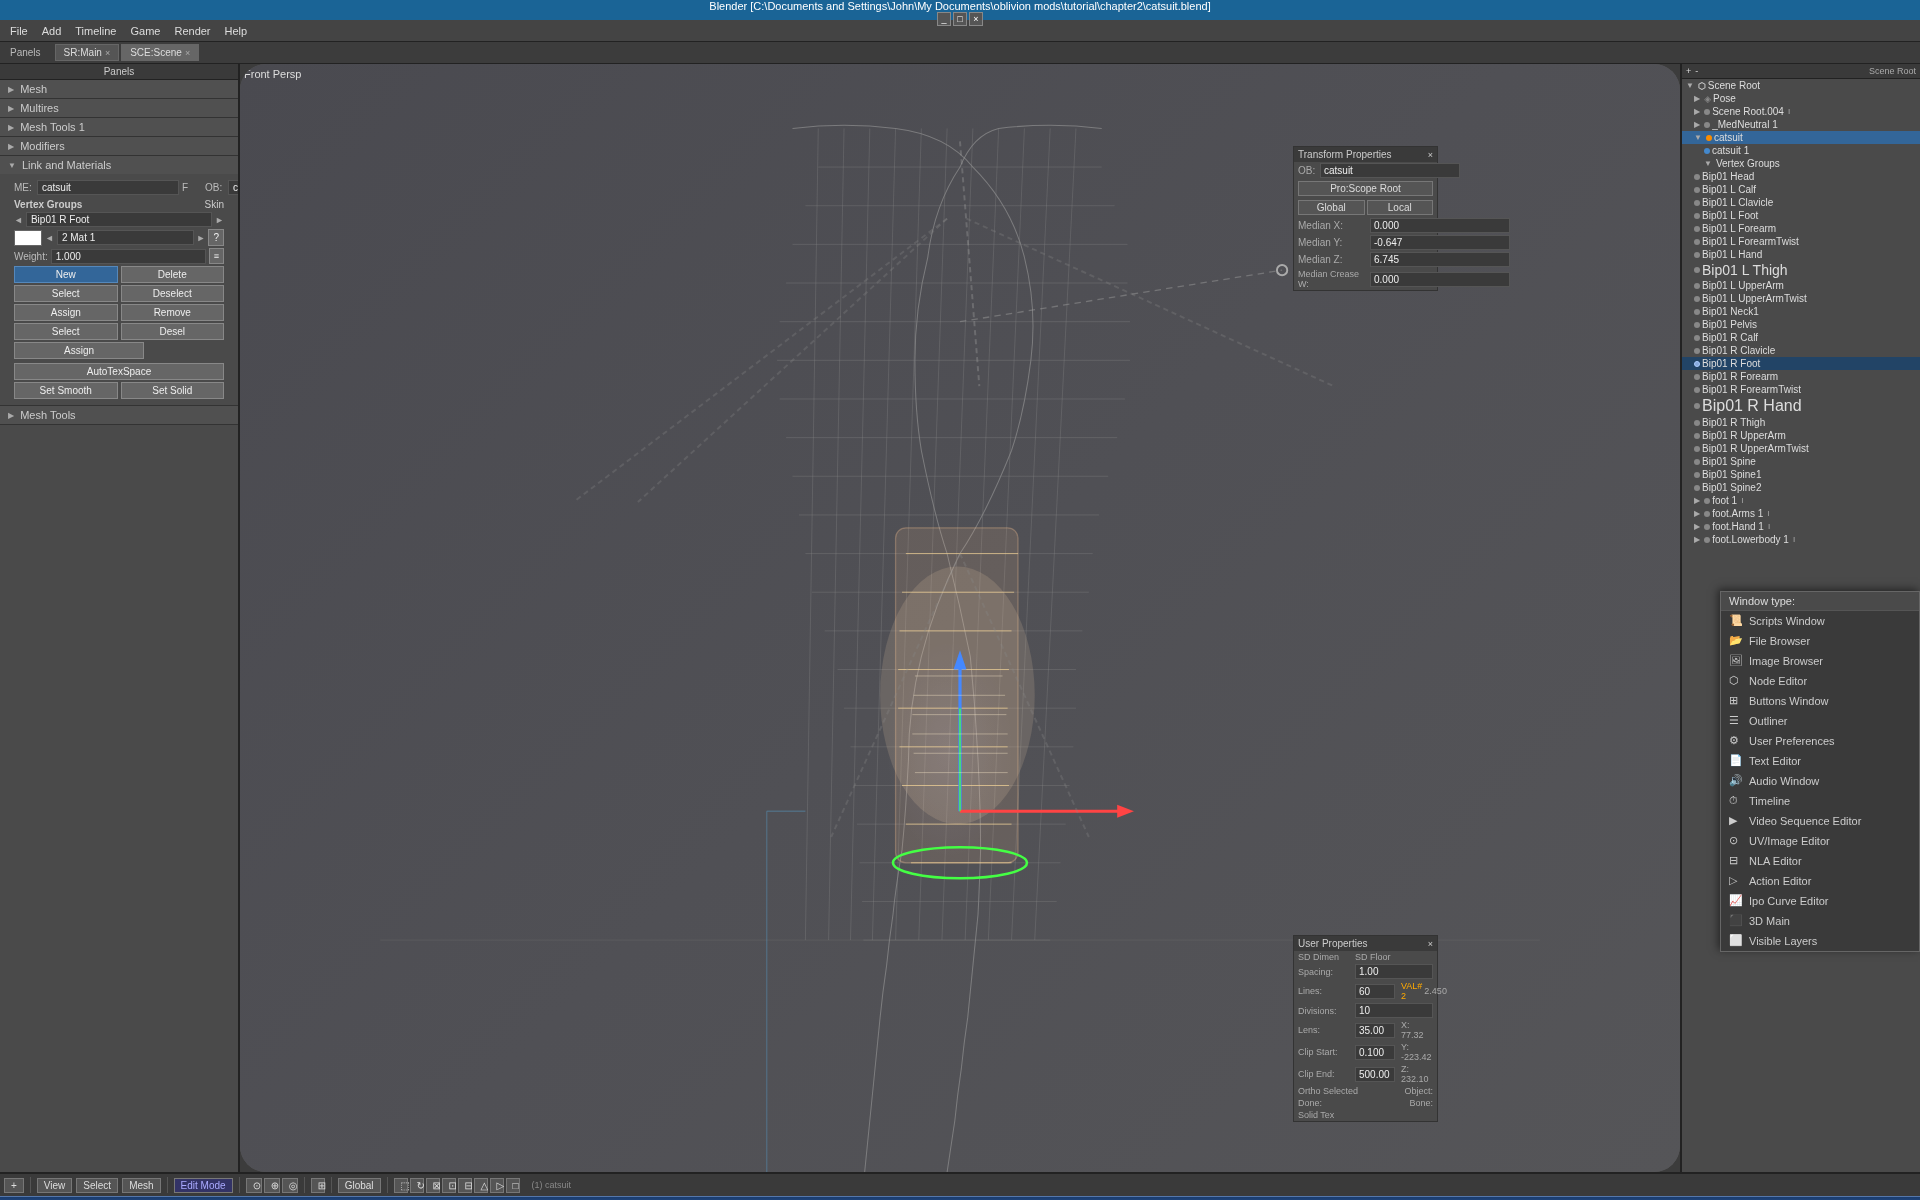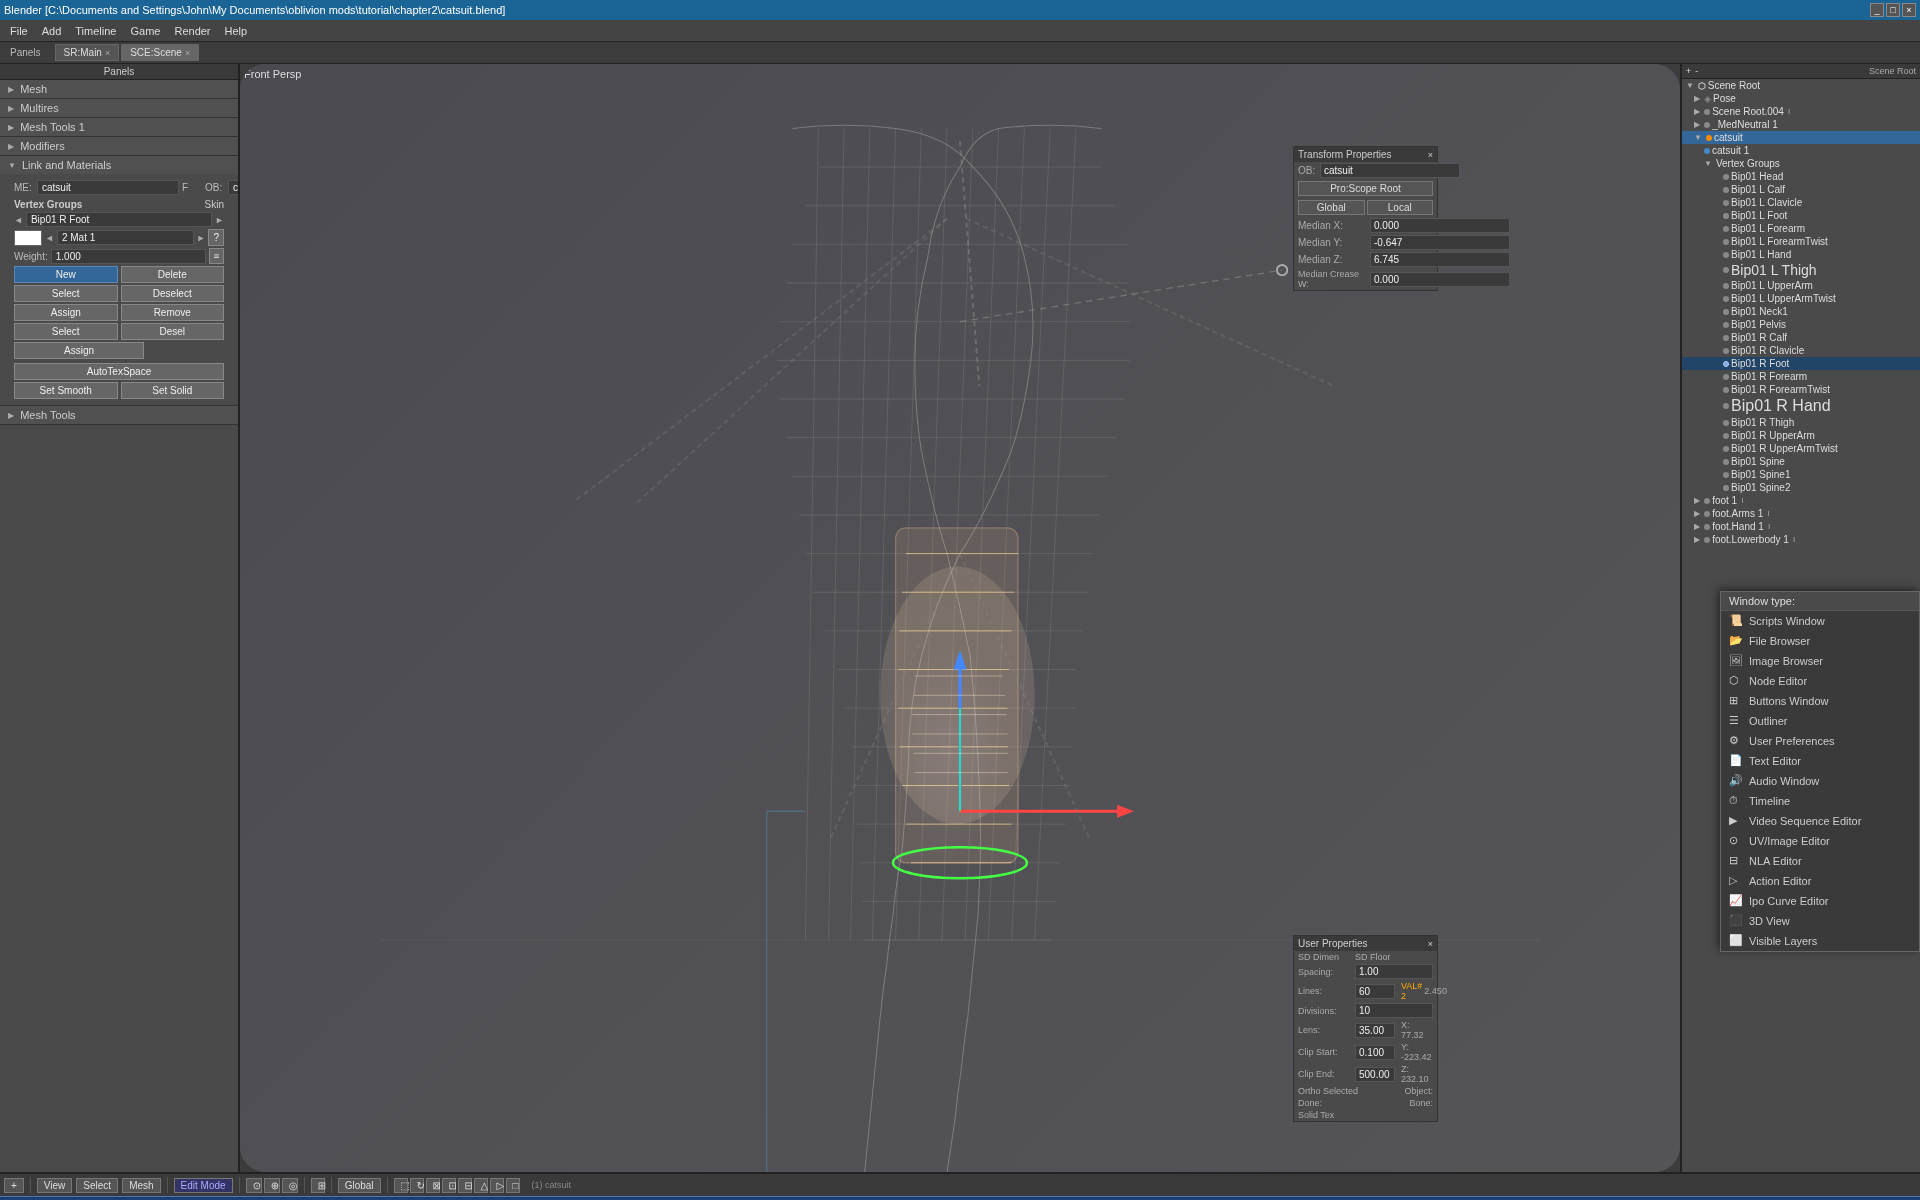--- a/index.html
+++ b/index.html
@@ -8,20 +8,21 @@
     
     #titlebar {
       height: 20px;
       background: #1a6496;
       display: flex;
       align-items: center;
       justify-content: space-between;
       padding: 0 4px;
       color: white;
       font-size: 11px;
+      flex-direction: column;
     }
     #titlebar-controls { display: flex; gap: 2px; }
     #titlebar-controls span {
       width: 14px; height: 14px;
       background: #555;
       border: 1px solid #888;
       display: inline-flex; align-items: center; justify-content: center;
       font-size: 9px; cursor: pointer; color: white;
     }
 
@@ -198,21 +199,21 @@
     .outliner-dot {
       width: 6px; height: 6px;
       border-radius: 50%;
       background: #888;
       flex-shrink: 0;
     }
     .outliner-dot.orange { background: #fa8c00; }
     .outliner-dot.blue-dot { background: #4488cc; }
     .outliner-indent1 { padding-left: 12px; }
     .outliner-indent2 { padding-left: 22px; }
-    .outliner-indent3 { padding-left: 41px; }
+    .outliner-indent3 { padding-left: 12px; }
     .expand-arrow { color: #aaa; font-size: 8px; margin-right: 2px; }
 
     
     #bottom-bar {
       height: 24px;
       background: #3a3a3a;
       border-top: 2px solid #222;
       display: flex;
       align-items: center;
       padding: 0 4px;
@@ -924,21 +925,21 @@
           <div class="wt-item">
             <span class="wt-icon">▷</span>
             <span>Action Editor</span>
           </div>
           <div class="wt-item">
             <span class="wt-icon">📈</span>
             <span>Ipo Curve Editor</span>
           </div>
           <div class="wt-item">
             <span class="wt-icon">⬛</span>
-            <span>3D View</span>
+            <span>3D Main</span>
           </div>
           <div class="wt-item">
             <span class="wt-icon">⬜</span>
             <span>Visible Layers</span>
           </div>
         </div>
     </div>
   </div>
 </div>
 

